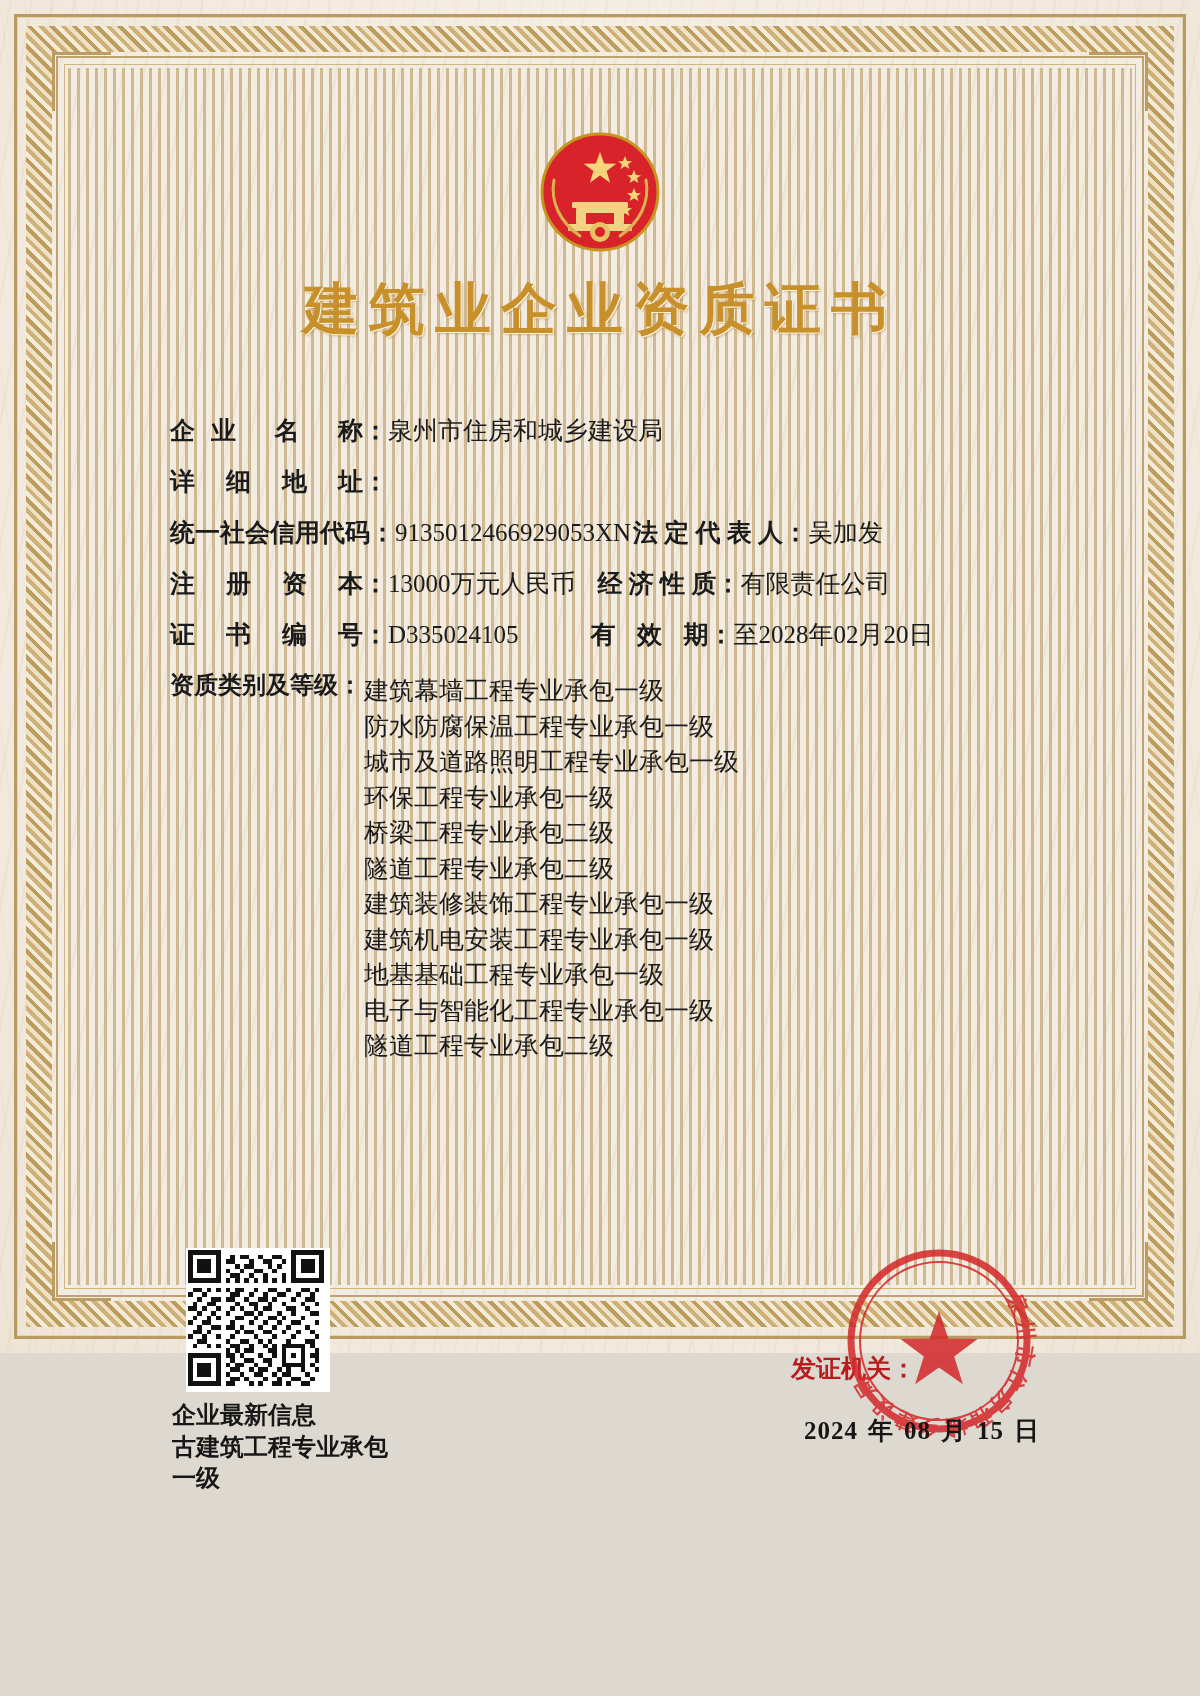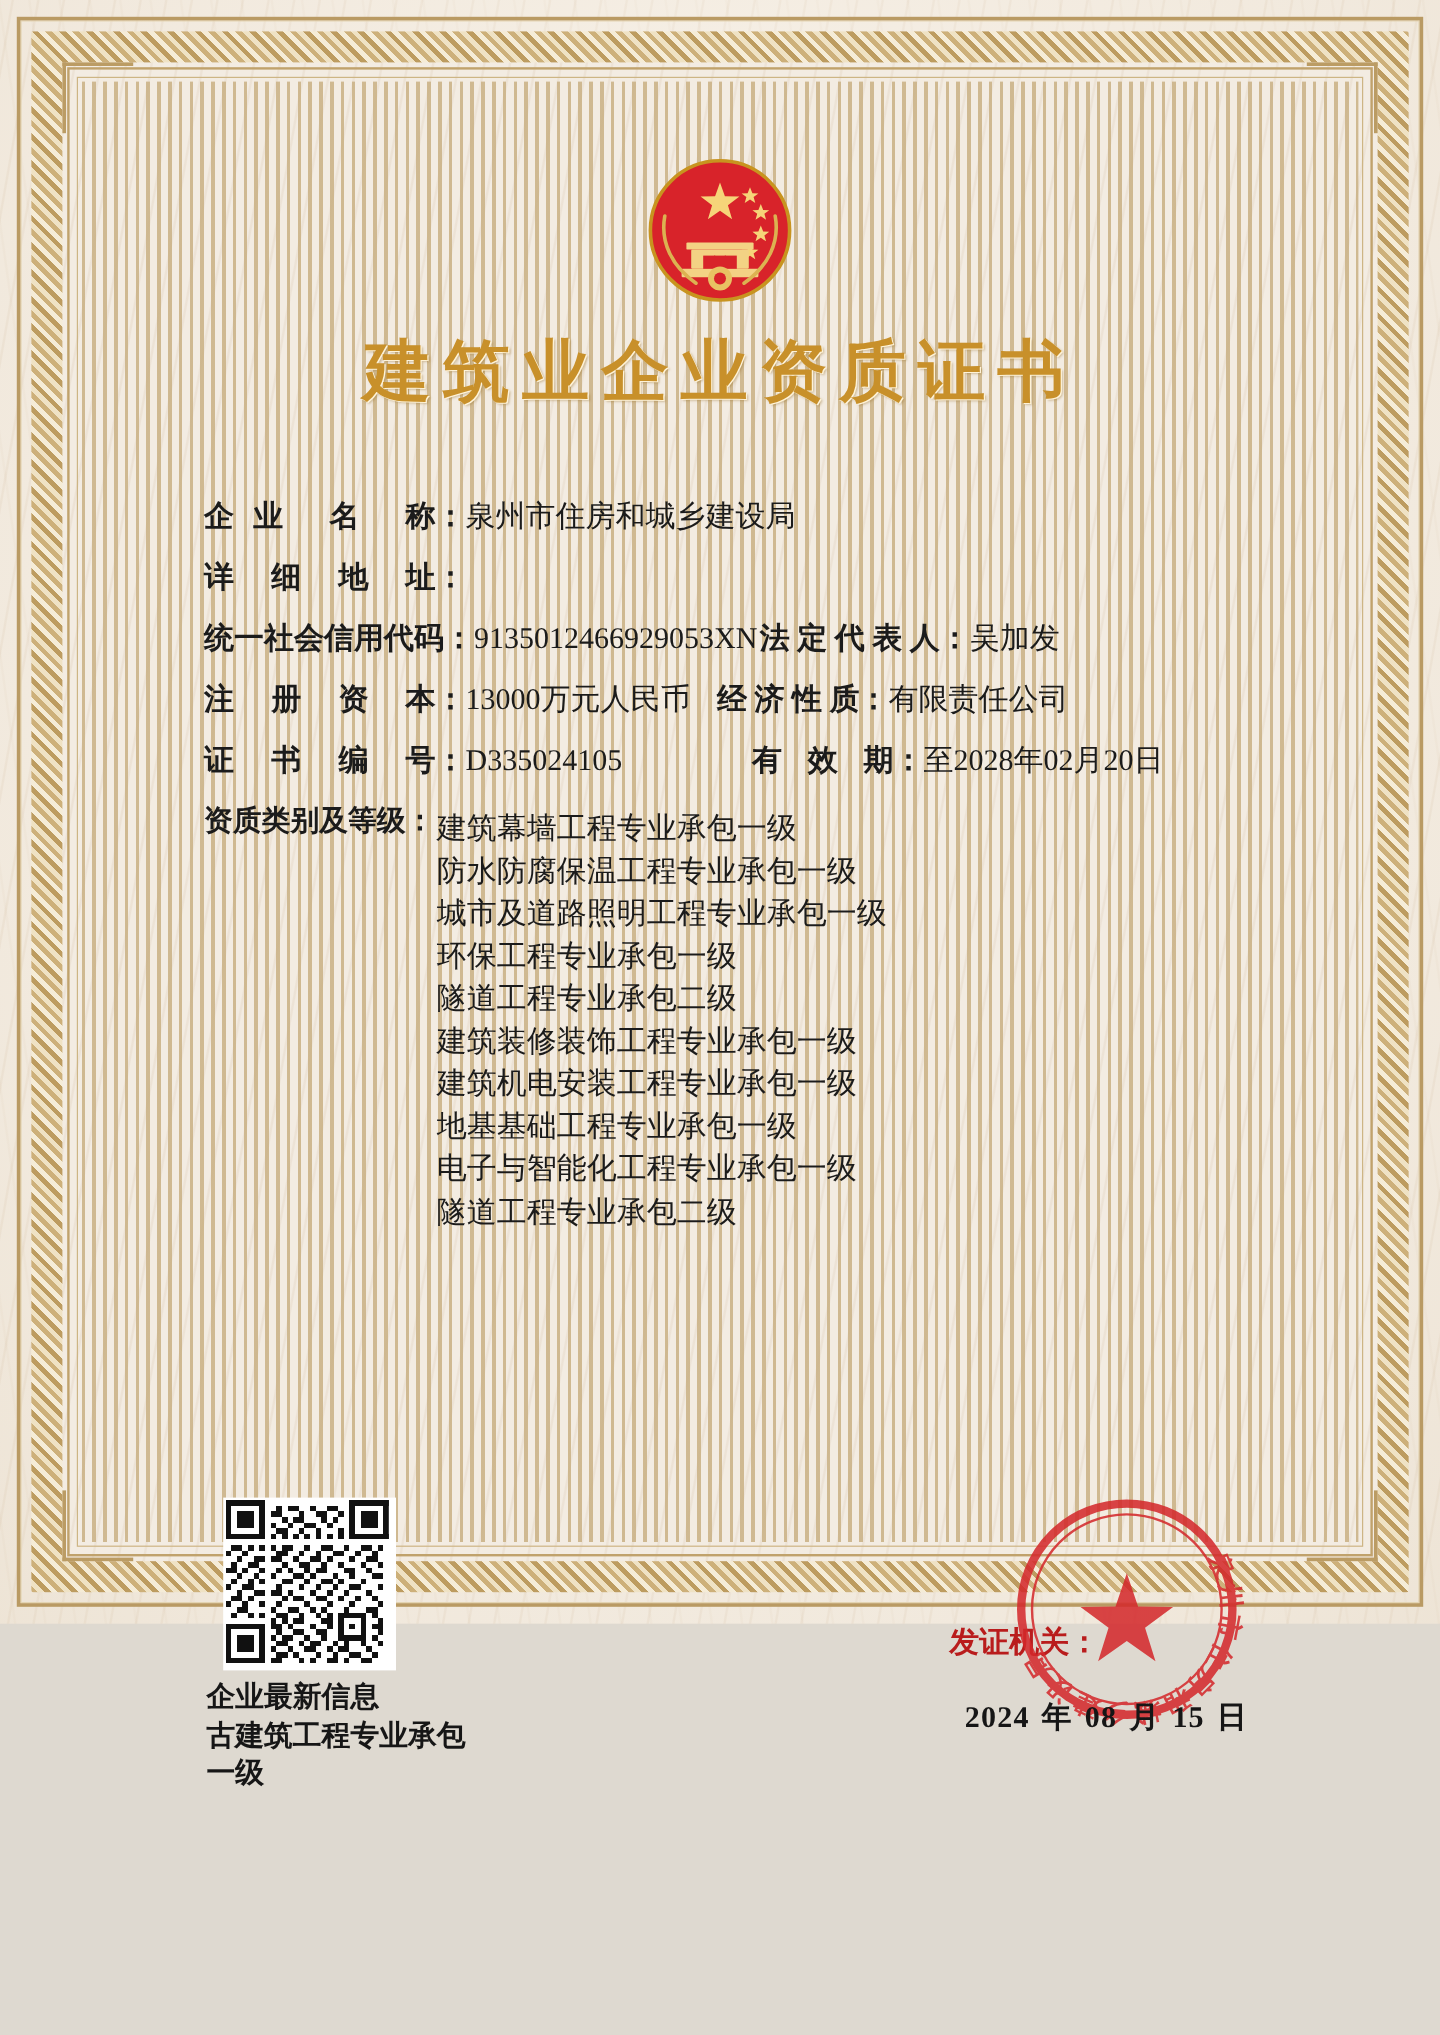--- a/index.html
+++ b/index.html
@@ -370,33 +370,34 @@
       <span class="val">13000万元人民币</span>
       <span class="lbl sp2">经  济  性  质</span>
       <span class="lbl colon">：</span>
       <span class="val">有限责任公司</span>
     </div>
 
     <div class="row">
       <span class="lbl sp">证  书  编  号</span>
       <span class="lbl colon">：</span>
       <span class="val">D335024105</span>
-      <span class="lbl sp2" style="margin-left:108px;">有    效    期</span>
+      <span class="lbl sp2" style="margin-left:72px;">有    效    期</span>
       <span class="lbl colon">：</span>
       <span class="val">至2028年02月20日</span>
     </div>
 
     <div class="qual-row">
       <span class="qual-label">资质类别及等级</span>
       <span class="qual-label colon">：</span>
       <div class="qual-list">
         <div>建筑幕墙工程专业承包一级</div>
         <div>防水防腐保温工程专业承包一级</div>
         <div>城市及道路照明工程专业承包一级</div>
         <div>环保工程专业承包一级</div>
+        <div>桥梁工程专业承包二级</div>
         <div>隧道工程专业承包二级</div>
         <div>建筑装修装饰工程专业承包一级</div>
         <div>建筑机电安装工程专业承包一级</div>
         <div>地基基础工程专业承包一级</div>
         <div>电子与智能化工程专业承包一级</div>
         <div>隧道工程专业承包二级</div>
       </div>
     </div>
   </div>
 

